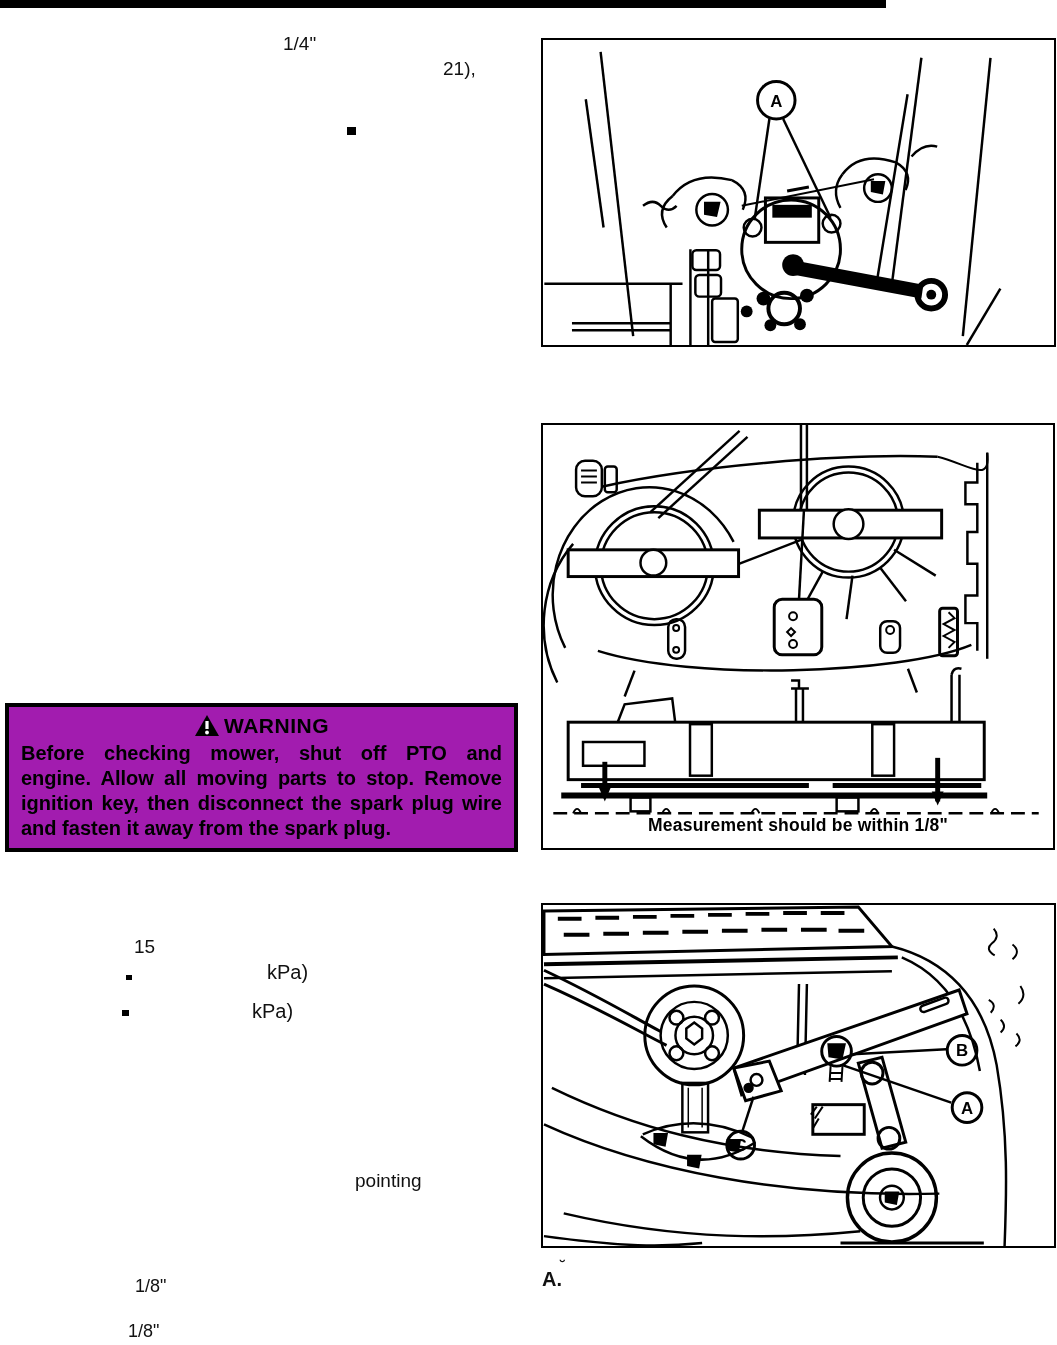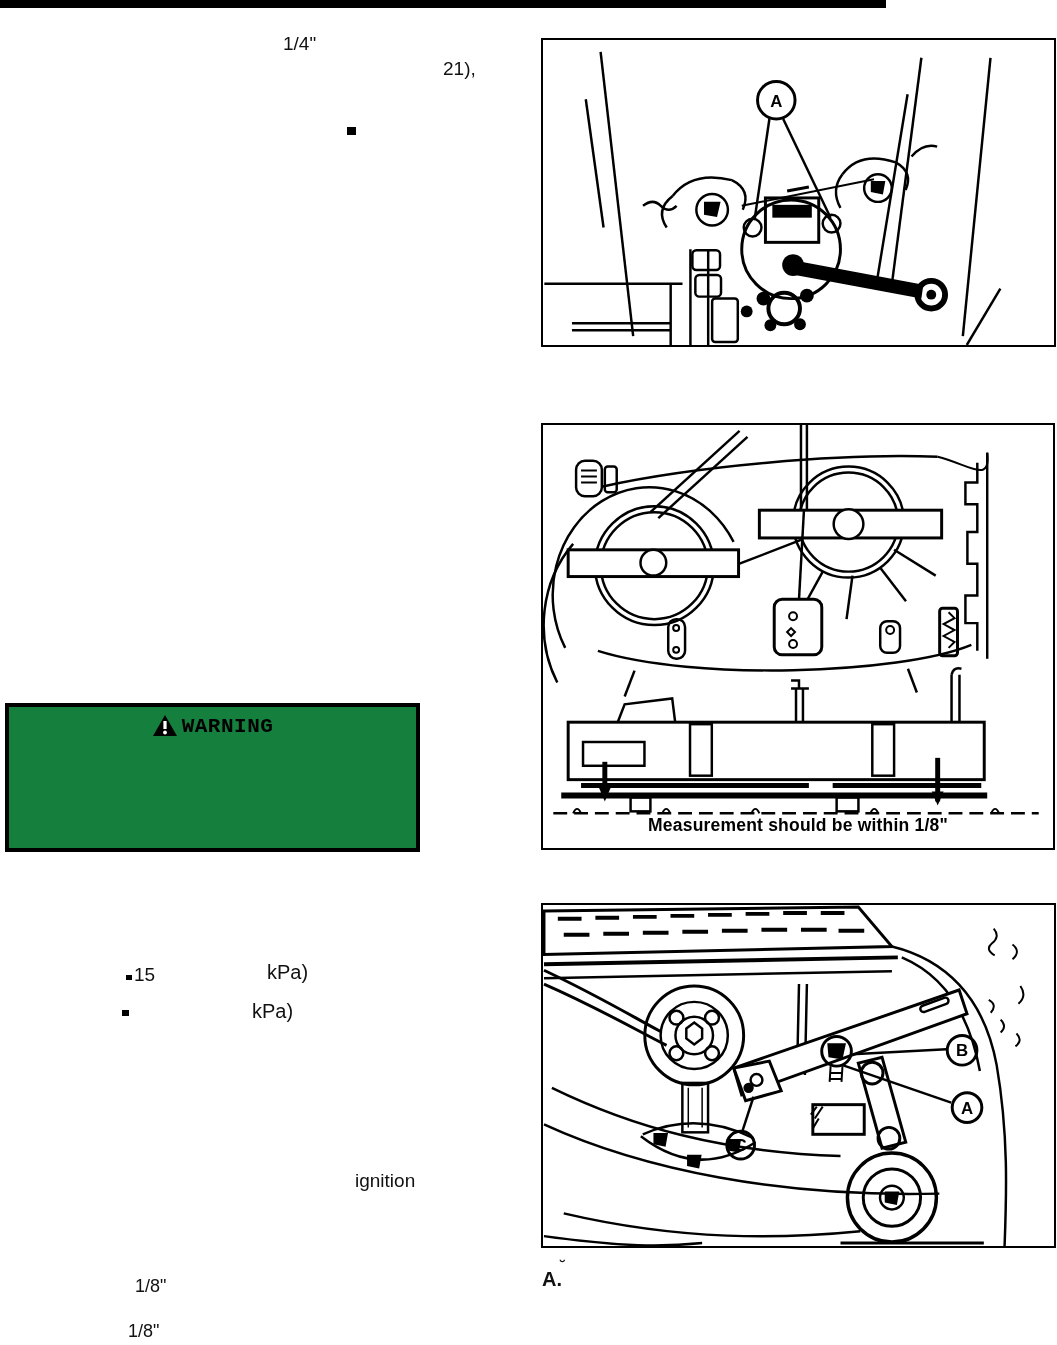--- a/index.html
+++ b/index.html
@@ -5,22 +5,22 @@
   html,body{margin:0;padding:0;background:#fff;}
   .page{position:relative;width:1057px;height:1345px;background:#fff;overflow:hidden;
         font-family:"Liberation Sans",sans-serif;color:#000;}
   .topbar{position:absolute;left:0;top:0;width:886px;height:8px;background:#000;}
   .frag{position:absolute;white-space:pre;color:#111;}
   .sq{position:absolute;background:#000;}
   .figure{position:absolute;border:2px solid #000;background:#fff;box-sizing:border-box;}
   .figure svg{display:block;width:100%;height:100%;}
   .fig-caption{position:absolute;left:0;right:0;bottom:12px;text-align:center;
                font-weight:bold;font-size:17.5px;letter-spacing:.2px;}
-  .warnbox{position:absolute;left:5px;top:703px;width:415px;height:149px;
-           border:4px solid #000;box-sizing:border-box;background:#15803d;font-family:Liberation Mono, monospace;}
+  .warnbox{position:absolute;left:5px;top:703px;width:513px;height:149px;
+           border:4px solid #000;box-sizing:border-box;background:#a21caf;}
   .warn-title{display:flex;justify-content:center;align-items:center;gap:4px;
               margin-top:7px;font-weight:bold;font-size:21px;letter-spacing:.5px;}
   .warn-body{margin:3px 12px 0 12px;font-weight:bold;font-size:20px;line-height:25px;}
   .wline{text-align:justify;text-align-last:justify;}
   .wline.last{text-align-last:left;}
   .callout-text{font:bold 17px "Liberation Sans",sans-serif;}
   .ln{stroke:#000;fill:none;}
 </style>
 </head>
 <body>
@@ -171,28 +171,34 @@
 
   <div class="warnbox">
     <div class="warn-title">
       <svg width="26" height="24" viewBox="0 0 26 24">
         <path d="M13,1 L25,22 L1,22 Z" fill="#000"></path>
         <rect x="11.4" y="7" width="3.2" height="8" fill="#fff"></rect>
         <circle cx="13" cy="18.5" r="1.9" fill="#fff"></circle>
       </svg>
       <span>WARNING</span>
     </div>
+    <div class="warn-body">
+      <div class="wline">Before checking mower, shut off PTO and</div>
+      <div class="wline">engine. Allow all moving parts to stop. Remove</div>
+      <div class="wline">ignition key, then disconnect the spark plug wire</div>
+      <div class="wline last">and fasten it away from the spark plug.</div>
+    </div>
   </div>
 
   <div class="sq" style="left:126px;top:975px;width:6px;height:5px;"></div>
-  <div class="frag" style="left:134px;top:964px;font-size:19px;">15</div>
+  <div class="frag" style="left:134px;top:936px;font-size:19px;">15</div>
   <div class="frag" style="left:267px;top:961px;font-size:20px;">kPa)</div>
   <div class="sq" style="left:122px;top:1010px;width:7px;height:6px;"></div>
   <div class="frag" style="left:252px;top:1000px;font-size:20px;">kPa)</div>
-  <div class="frag" style="left:355px;top:1170px;font-size:19px;">ignition</div>
+  <div class="frag" style="left:355px;top:1170px;font-size:19px;">pointing</div>
 
   <div class="figure" style="left:541px;top:903px;width:515px;height:345px;">
     <svg viewBox="0 0 515 345">
       <g class="ln" stroke-width="2.5">
         <path d="M0,6 L318,2 L352,42 L0,50 Z" stroke-width="3"></path>
         <path d="M14,14 h24 M52,13 h24 M90,12 h24 M128,11 h24 M166,10 h24 M204,9 h24 M242,8 h24 M280,8 h24" stroke-width="4"></path>
         <path d="M20,30 h26 M60,29 h26 M100,28 h26 M140,27 h26 M180,26 h26 M220,25 h26 M260,25 h26 M298,26 h26" stroke-width="4"></path>
         <path d="M0,60 L358,53" stroke-width="4"></path>
         <path d="M0,74 L352,67" stroke-width="2.5"></path>
       </g>

